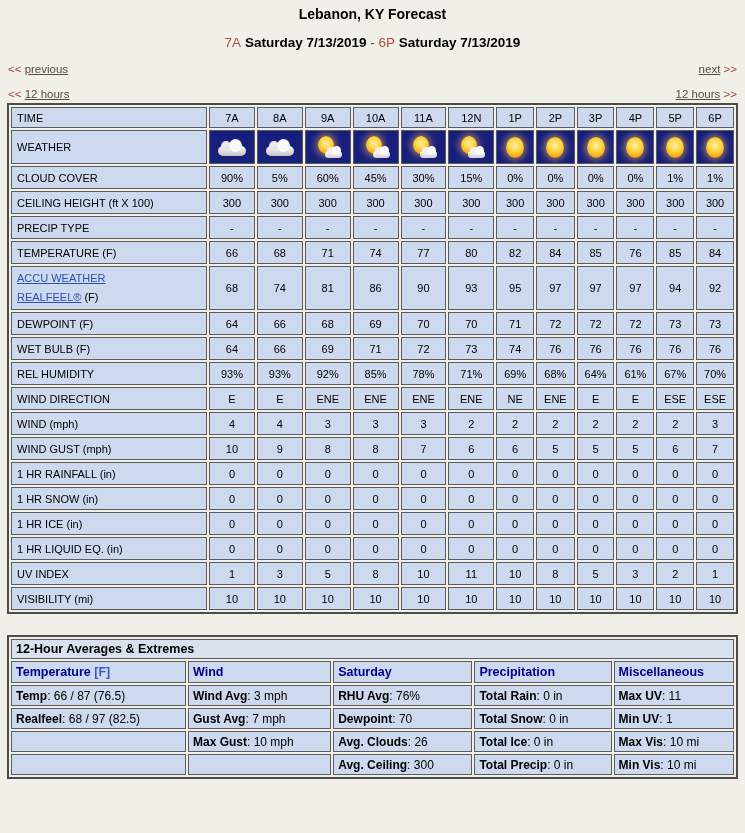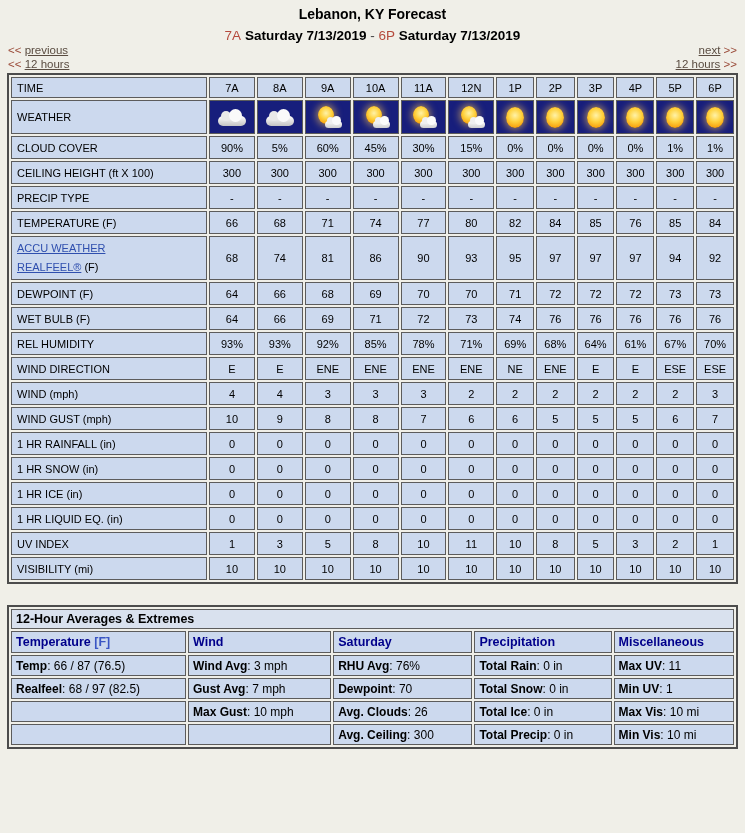--- a/index.html
+++ b/index.html
@@ -5,25 +5,25 @@
   * { box-sizing: border-box; }
   html,body { margin:0; padding:0; }
   body {
     background:#f0efe8;
     font-family:"Liberation Sans", sans-serif;
     color:#000;
     padding:6px 7px;
     width:745px;
   }
   .title { text-align:center; font-weight:bold; font-size:14px; }
-  .subtitle { text-align:center; font-weight:bold; font-size:13.5px; margin-top:6px; }
+  .subtitle { text-align:center; font-weight:bold; font-size:13.5px; margin-top:13px; }
   .subtitle .hl { color:#b54a3c; font-weight:normal; }
   .subtitle .sep { color:#444; font-weight:normal; }
 
-  .navrow { display:flex; justify-content:space-between; font-size:11.5px; margin:1px 1px 2px 1px; }
+  .navrow { display:flex; justify-content:space-between; font-size:11.5px; margin:13px 1px 2px 1px; }
   .navrow .arrows { color:#9a4a38; }
   .nav-link { color:#5a4c41; text-decoration:underline; cursor:pointer; }
 
   table.fc {
     border-collapse:separate; border-spacing:2px;
     border:2px solid #4c4c4c;
     width:731px; margin-top:3px;
     background:#f0efe8;
   }
   table.fc td {

